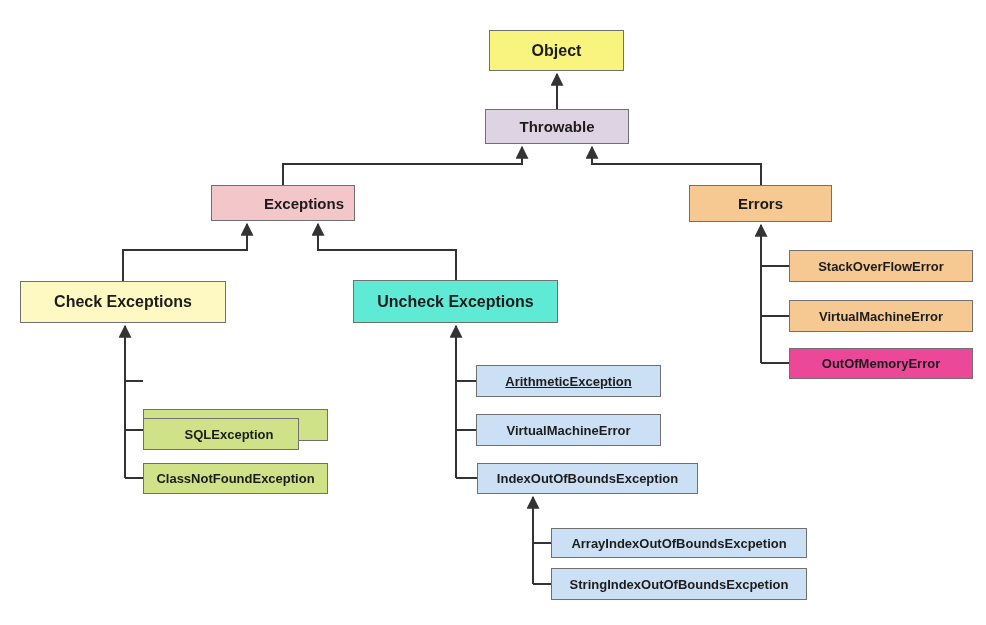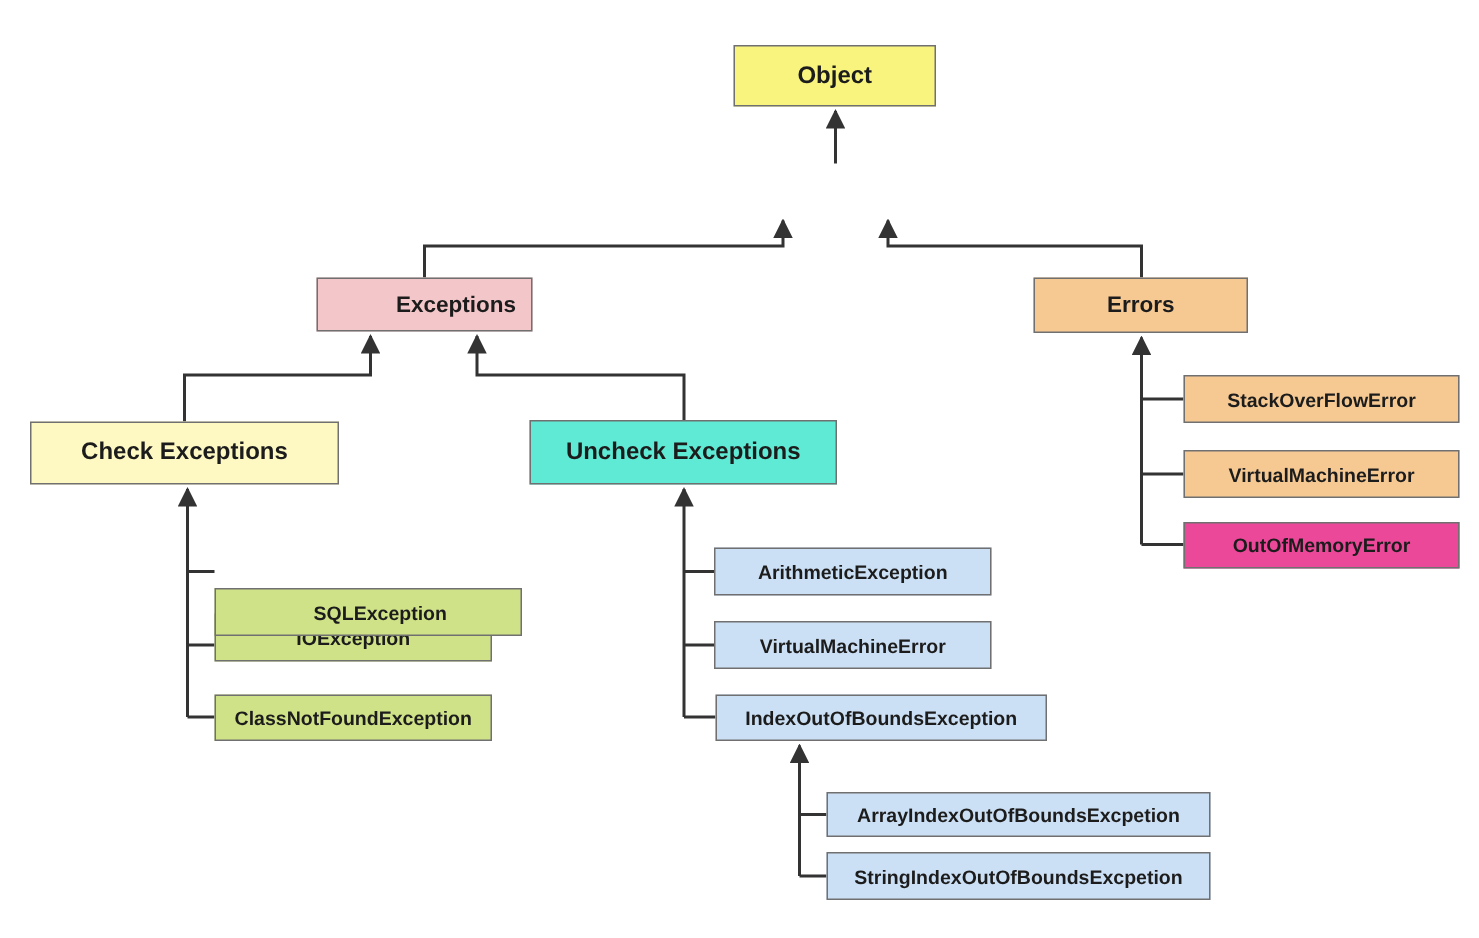--- a/index.html
+++ b/index.html
@@ -41,23 +41,23 @@
   .lvl3 { font-size: 16px; }
   .leaf { font-size: 13px; }
 
   .n-object                 { left: 489px; top: 30px;  width: 135px; height: 41px; }
   .n-throwable              { left: 485px; top: 109px; width: 144px; height: 35px; }
   .n-exceptions             { left: 211px; top: 185px; width: 144px; height: 36px; padding-left: 42px; }
   .n-errors                 { left: 689px; top: 185px; width: 143px; height: 37px; }
   .n-check-exceptions       { left: 20px;  top: 281px; width: 206px; height: 42px; }
   .n-uncheck-exceptions     { left: 353px; top: 280px; width: 205px; height: 43px; }
   .n-io-exception           { left: 143px; top: 365px; width: 185px; height: 32px; }
-  .n-sql-exception          { left: 143px; top: 392px; width: 205px; height: 32px; padding-left: 16px; }
+  .n-sql-exception          { left: 143px; top: 418px; width: 156px; height: 32px; padding-left: 16px; }
   .n-class-not-found        { left: 143px; top: 463px; width: 185px; height: 31px; }
-  .n-arithmetic             { left: 476px; top: 365px; width: 185px; height: 32px; }
+  .n-arithmetic             { left: 476px; top: 365px; width: 185px; height: 32px; text-decoration: underline; }
   .n-null-pointer           { left: 476px; top: 414px; width: 185px; height: 32px; }
   .n-index-oob              { left: 477px; top: 463px; width: 221px; height: 31px; }
   .n-array-index-oob        { left: 551px; top: 528px; width: 256px; height: 30px; }
   .n-string-index-oob       { left: 551px; top: 568px; width: 256px; height: 32px; }
   .n-stack-overflow         { left: 789px; top: 250px; width: 184px; height: 32px; }
   .n-virtual-machine        { left: 789px; top: 300px; width: 184px; height: 32px; }
   .n-out-of-memory          { left: 789px; top: 348px; width: 184px; height: 31px; }
 
   .wire {
     fill: none;
@@ -102,20 +102,21 @@
     <path class="wire" d="M533,584 H551"></path>
 
     <path class="wire" d="M761,363 V225" marker-end="url(#arrow)"></path>
     <path class="wire" d="M761,266 H789"></path>
     <path class="wire" d="M761,316 H789"></path>
     <path class="wire" d="M761,363 H789"></path>
   </svg>
 
   <div class="node lvl1 n-object" style="background-color: rgb(248, 244, 126);">Object</div>
 
+  <div class="node lvl2 n-throwable" style="background-color: rgb(221, 211, 227);">Throwable</div>
 
   <div class="node lvl2 n-exceptions" style="background-color: rgb(243, 199, 201);">Exceptions</div>
 
   <div class="node lvl2 n-errors" style="background-color: rgb(246, 201, 147);">Errors</div>
 
   <div class="node lvl3 n-check-exceptions" style="background-color: #fef9c3;">Check Exceptions</div>
 
   <div class="node lvl3 n-uncheck-exceptions" style="background-color: #5eead4;">Uncheck Exceptions</div>
 
   <div class="node leaf n-io-exception" style="background-color: rgb(207, 226, 135); margin-top: 44px;">IOException</div>

